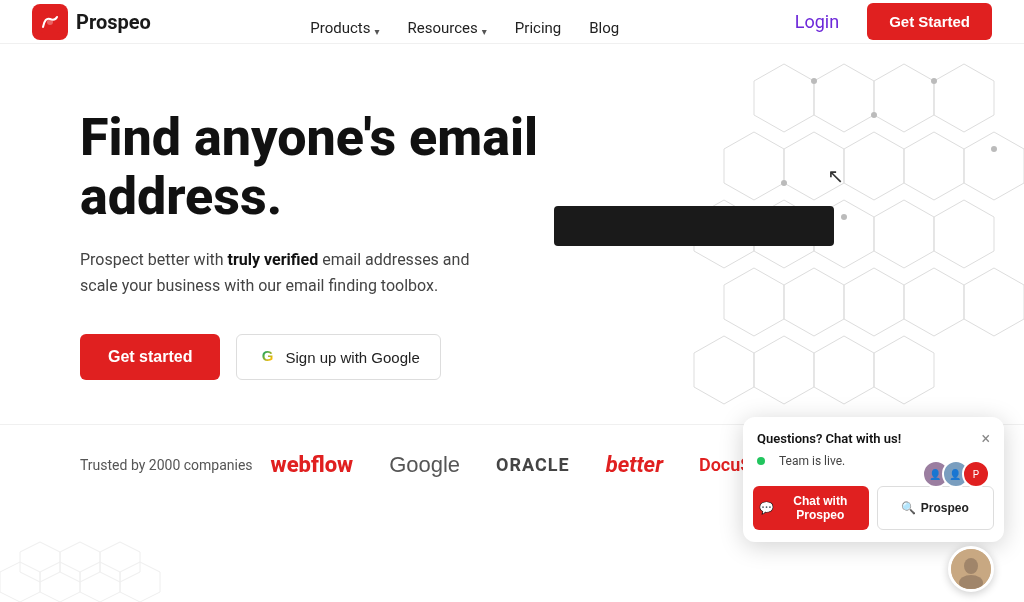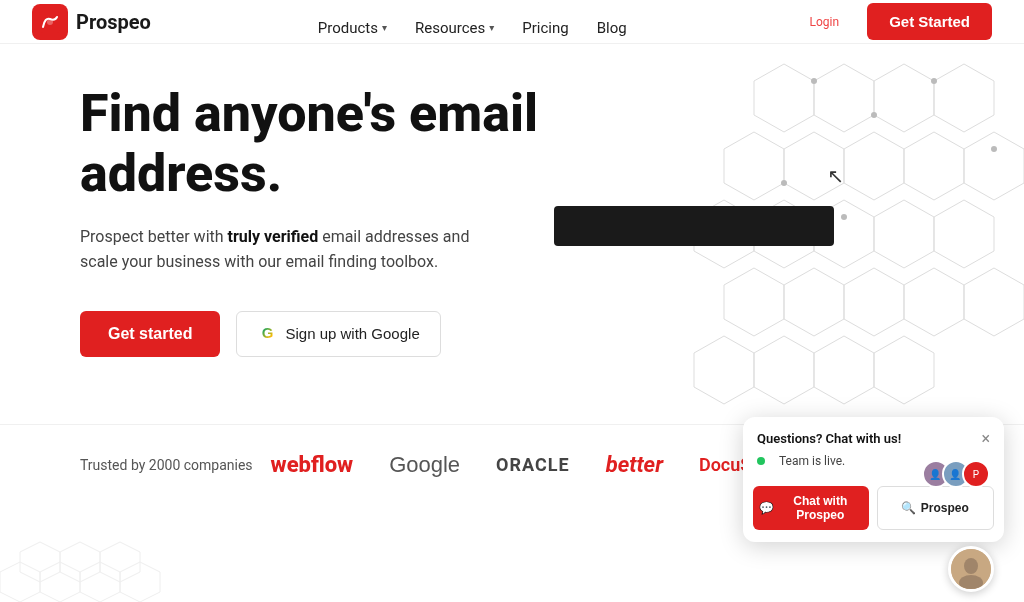--- a/index.html
+++ b/index.html
@@ -12,35 +12,35 @@
       border-bottom: 1px solid #f0f0f0; position: relative; z-index: 10;
     }
     .nav-logo { display: flex; align-items: center; gap: 8px; cursor: pointer; }
     .nav-logo-icon {
       width: 36px; height: 36px; background: #e02020; border-radius: 8px;
       display: flex; align-items: center; justify-content: center; color: #fff; font-size: 16px;
     }
     .nav-logo-text { font-size: 20px; font-weight: 700; color: #1a1a1a; }
     .nav-links { display: flex; align-items: center; gap: 4px; }
     .nav-link {
-      display: flex; align-items: center; gap: 4px;
+      display: flex; align-items: flex-end; gap: 4px;
       padding: 8px 12px; font-size: 15px; color: #222; cursor: pointer;
       border-radius: 4px; white-space: nowrap; margin-top: 12px;
     }
     .nav-link .chevron { font-size: 10px; color: #555; }
     .nav-actions { display: flex; align-items: center; gap: 12px; }
-    .btn-login { font-size: 12px; color: #ef4444; cursor: pointer; padding: 8px 16px; }
+    .btn-login { font-size: 18px; color: #6d28d9; cursor: pointer; padding: 8px 16px; }
     .btn-get-started {
       background: #e02020; color: #fff; border: none; border-radius: 6px;
       padding: 10px 22px; font-size: 15px; font-weight: 600; cursor: pointer;
     }
 
     
     .hero {
-      display: flex; justify-content: space-between;
+      display: flex; align-items: center; justify-content: space-between;
       padding: 40px 80px 20px 80px; min-height: 380px; position: relative; overflow: hidden;
       background: #fff;
     }
     .hero-left { max-width: 460px; z-index: 2; }
     .hero-title { font-size: 52px; font-weight: 800; color: #111; line-height: 1.15; margin-bottom: 20px; }
     .hero-subtitle { font-size: 16px; color: #444; line-height: 1.6; margin-bottom: 36px; max-width: 400px; }
     .hero-subtitle strong { font-weight: 700; color: #111; }
     .hero-actions { display: flex; align-items: center; gap: 16px; }
     .btn-hero-start {
       background: #e02020; color: #fff; border: none; border-radius: 6px;

